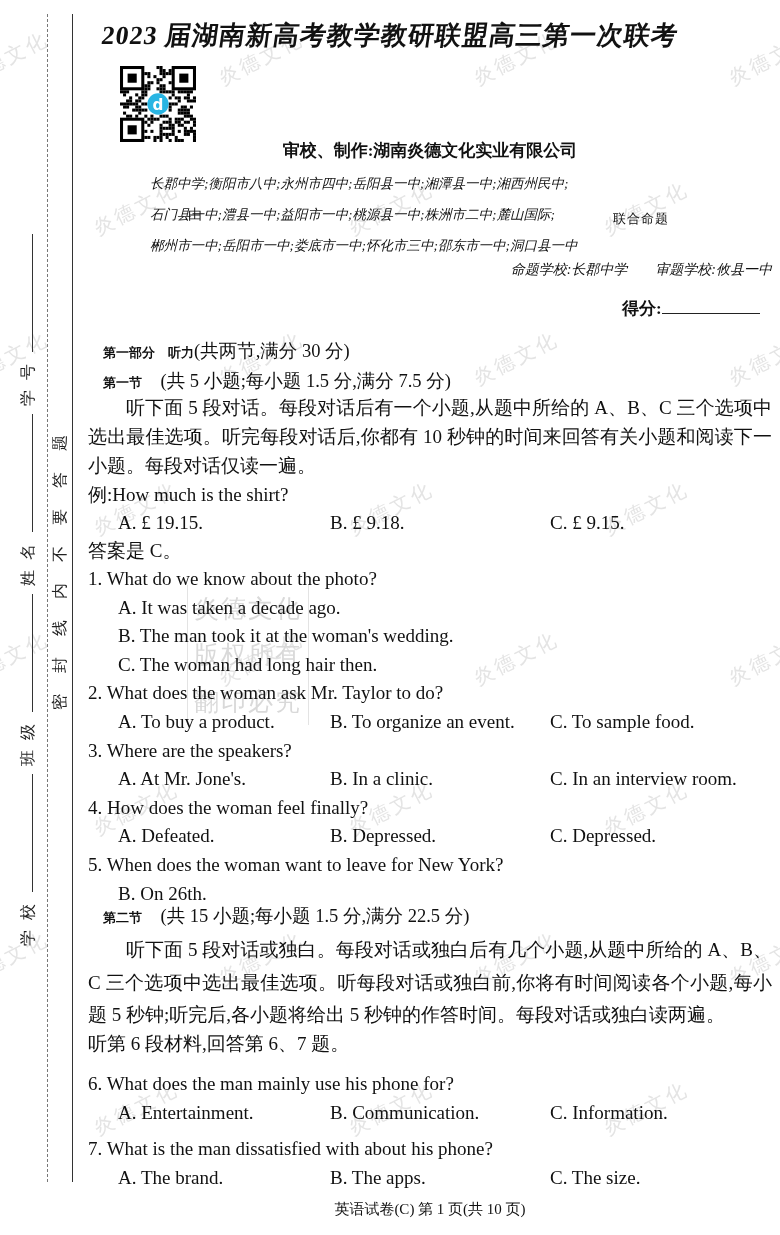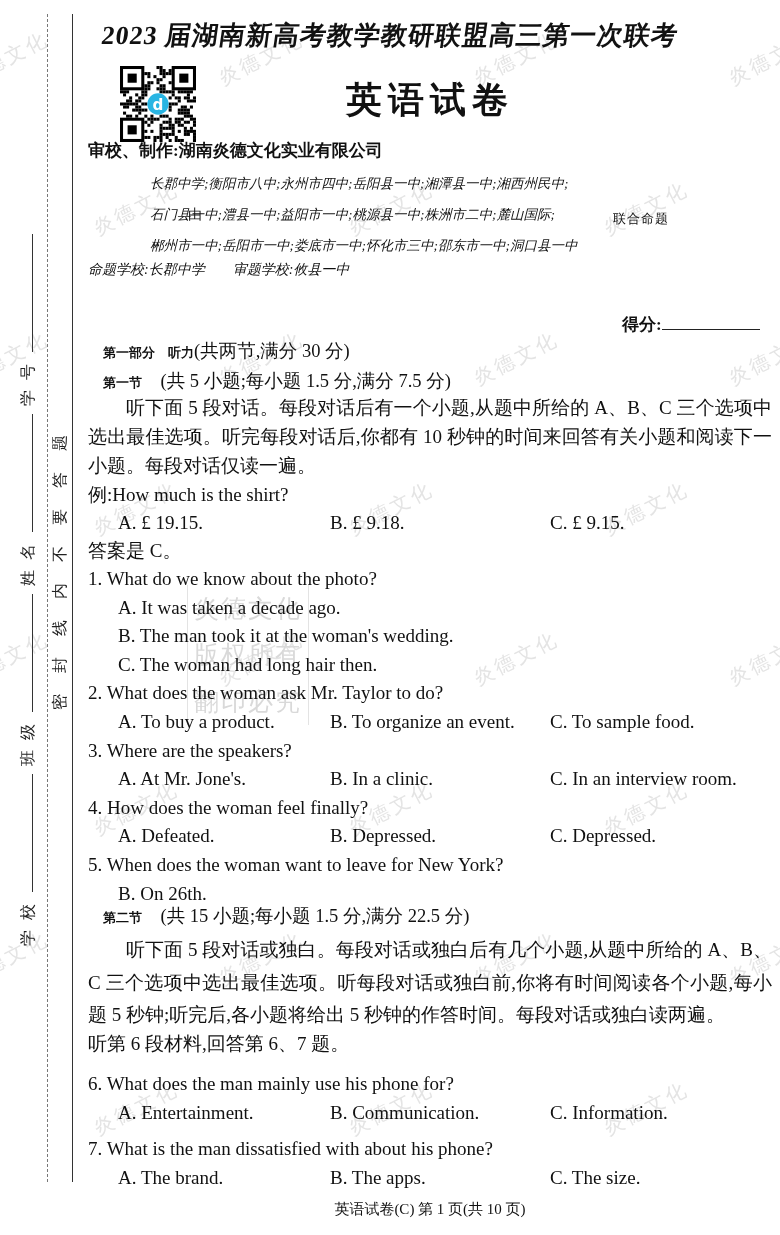--- a/index.html
+++ b/index.html
@@ -26,27 +26,27 @@
   #seal-text{position:absolute;left:-100px;top:552px;width:320px;height:20px;
       transform:rotate(-90deg);text-align:center;font-size:16px;color:#222;
       letter-spacing:21px;white-space:nowrap;z-index:1;}
   
   .abs{position:absolute;z-index:2;}
   #exam-title{left:0;top:18px;width:780px;text-align:center;font-size:26px;font-weight:bold;
       transform:skewX(-8deg);letter-spacing:1px;}
   #qr{left:120px;top:66px;width:76px;height:76px;}
   #paper-title{left:88px;top:76px;width:684px;text-align:center;font-size:36px;
       font-weight:bold;letter-spacing:6px;}
-  #producer{left:88px;top:139px;width:684px;text-align:left;font-size:17px;font-weight:bold;}
+  #producer{left:88px;top:139px;width:684px;text-align:center;font-size:17px;font-weight:bold;}
   #by-label{left:188px;top:206px;font-size:14px;}
   #schools{left:150px;top:168px;width:520px;font-size:13.5px;
       line-height:31px;font-style:italic;}
   #joint-label{left:613px;top:210px;font-size:13px;letter-spacing:1px;}
-  #proposer{left:88px;top:261px;width:684px;text-align:left;font-size:14px;font-style:italic;}
-  #score{left:622px;top:296px;font-size:17px;font-weight:bold;margin-top:16px;}
+  #proposer{left:88px;top:261px;width:684px;text-align:right;font-size:14px;font-style:italic;}
+  #score{left:622px;top:296px;font-size:17px;font-weight:bold;}
   .score-blank{display:inline-block;width:98px;height:1em;border-bottom:1px solid #222;}
   
   .blk{position:absolute;left:88px;width:684px;z-index:2;font-size:19px;}
   .h-bold{font-weight:bold;font-family:Liberation Serif, serif;font-size:13px;margin-left:15px;}
   .h-note{font-size:18.5px;}
   .para{line-height:29px;text-align:justify;text-indent:2em;font-size:19px;}
   .para2{line-height:32.5px;}
   .exm{line-height:28px;}
   .qblock{line-height:28.6px;}
   .opt-row{display:grid;grid-template-columns:212px 220px auto;padding-left:30px;}
@@ -287,21 +287,20 @@
         <rect x="72" y="72" width="3" height="3" fill="#000"></rect>
         <rect x="1.5" y="1.5" width="21" height="21" fill="none" stroke="#000" stroke-width="3"></rect>
         <rect x="7.5" y="7.5" width="9" height="9" fill="#000"></rect>
         <rect x="52.5" y="1.5" width="21" height="21" fill="none" stroke="#000" stroke-width="3"></rect>
         <rect x="58.5" y="7.5" width="9" height="9" fill="#000"></rect>
         <rect x="1.5" y="52.5" width="21" height="21" fill="none" stroke="#000" stroke-width="3"></rect>
         <rect x="7.5" y="58.5" width="9" height="9" fill="#000"></rect>
         <circle cx="37.5" cy="37.5" r="10.5" fill="#29b5e3"></circle>
         <text x="37.5" y="43" text-anchor="middle" fill="#fff" font-size="15" font-weight="bold" font-family="DejaVu Sans, sans-serif">d</text>
       </svg></div>
-  <div class="abs" id="paper-title">英语试卷</div>
   <div class="abs" id="producer">审校、制作:湖南炎德文化实业有限公司</div>
   <div class="abs" id="by-label">由</div>
   <div class="abs" id="schools">
     <div>长郡中学;衡阳市八中;永州市四中;岳阳县一中;湘潭县一中;湘西州民中;</div>
     <div>石门县一中;澧县一中;益阳市一中;桃源县一中;株洲市二中;麓山国际;</div>
     <div>郴州市一中;岳阳市一中;娄底市一中;怀化市三中;邵东市一中;洞口县一中</div>
   </div>
   <div class="abs" id="joint-label">联合命题</div>
   <div class="abs" id="proposer">命题学校:长郡中学　　审题学校:攸县一中</div>
   <div class="abs" id="score"><span>得分:</span><span class="score-blank"></span></div>

